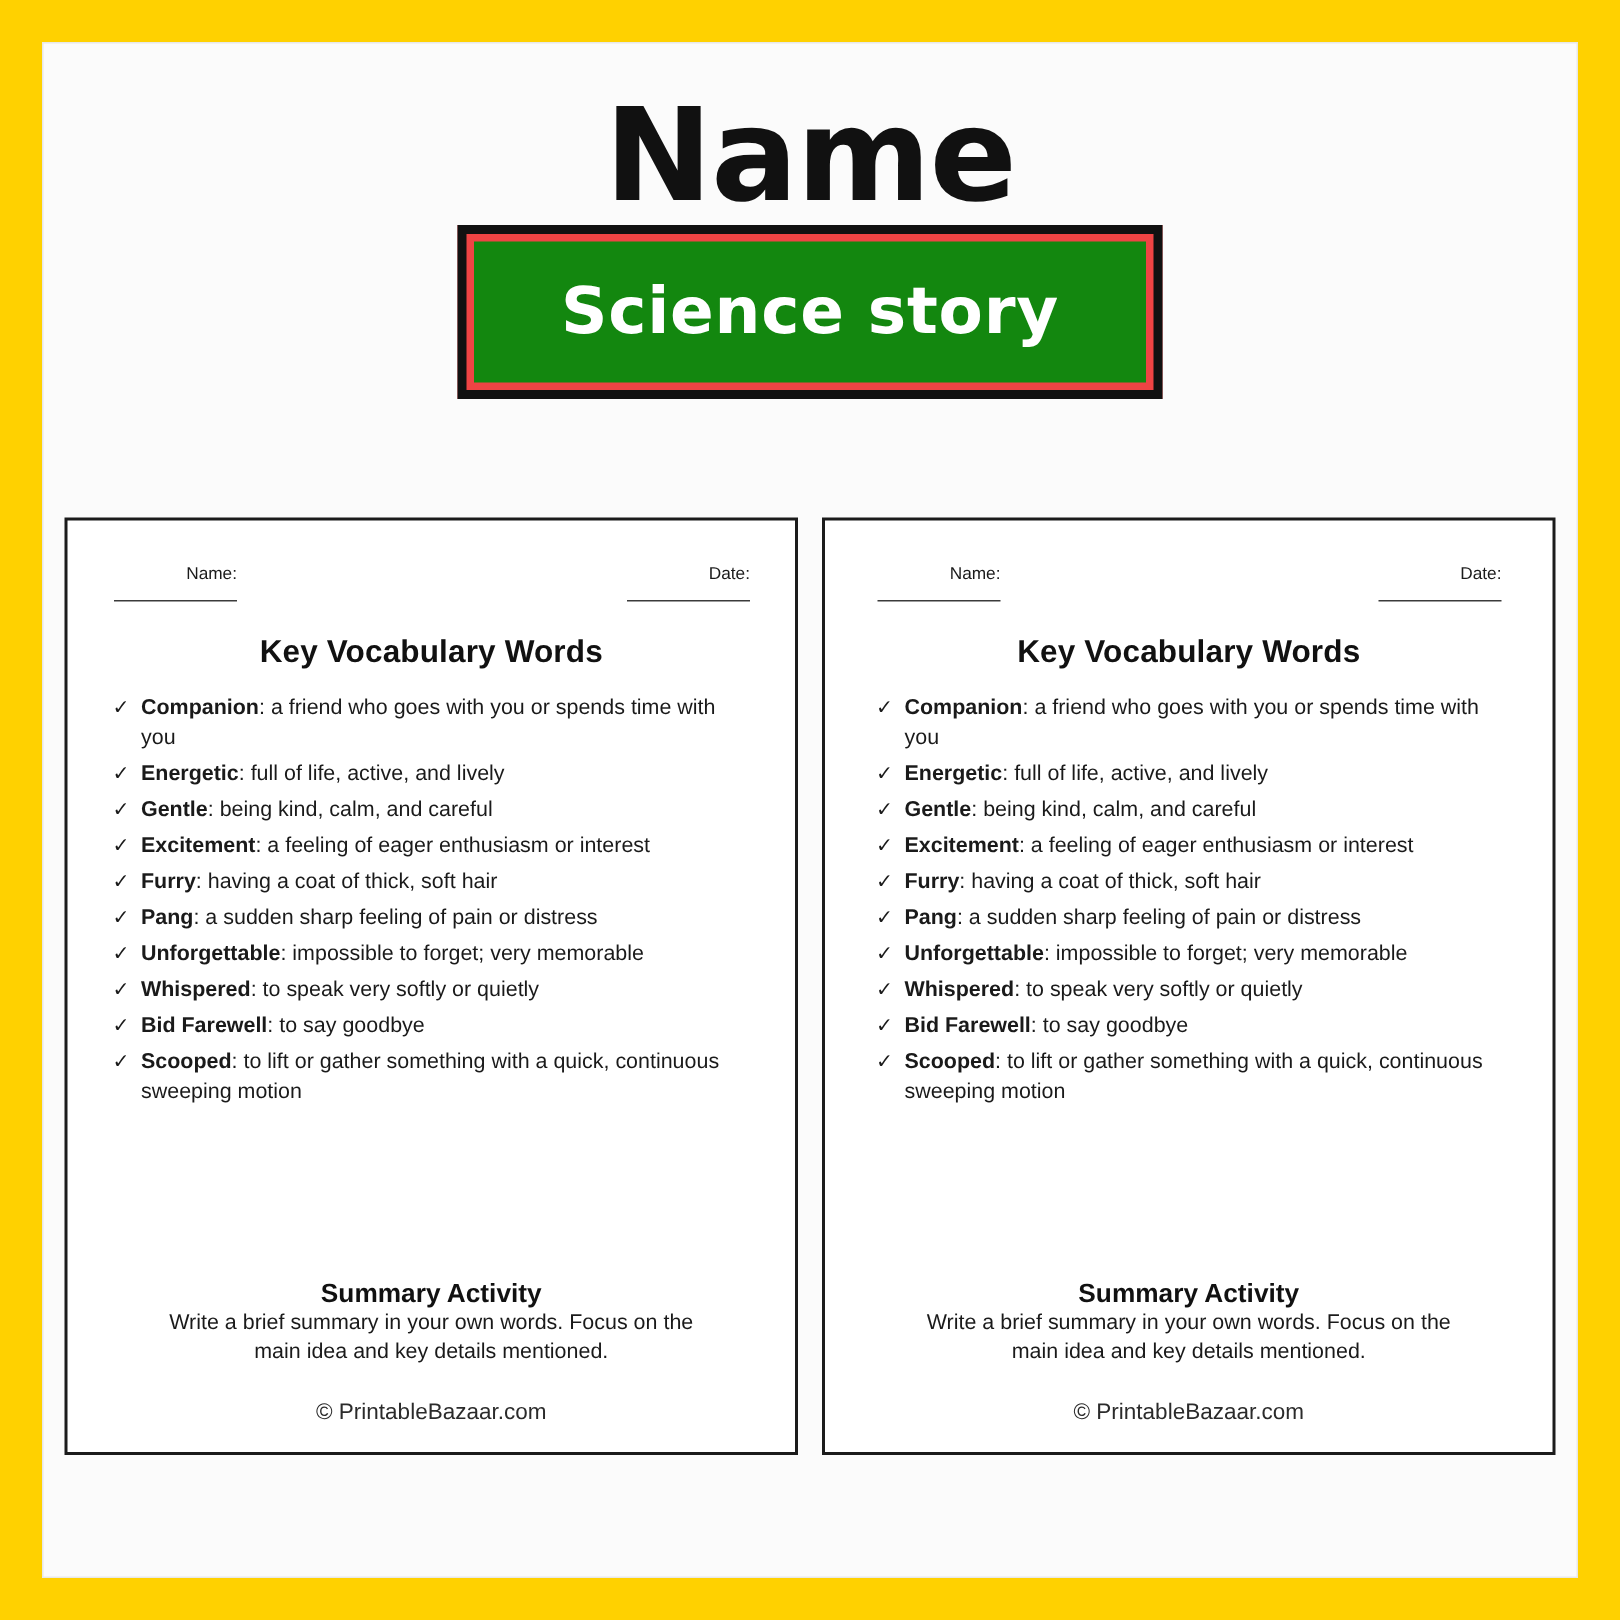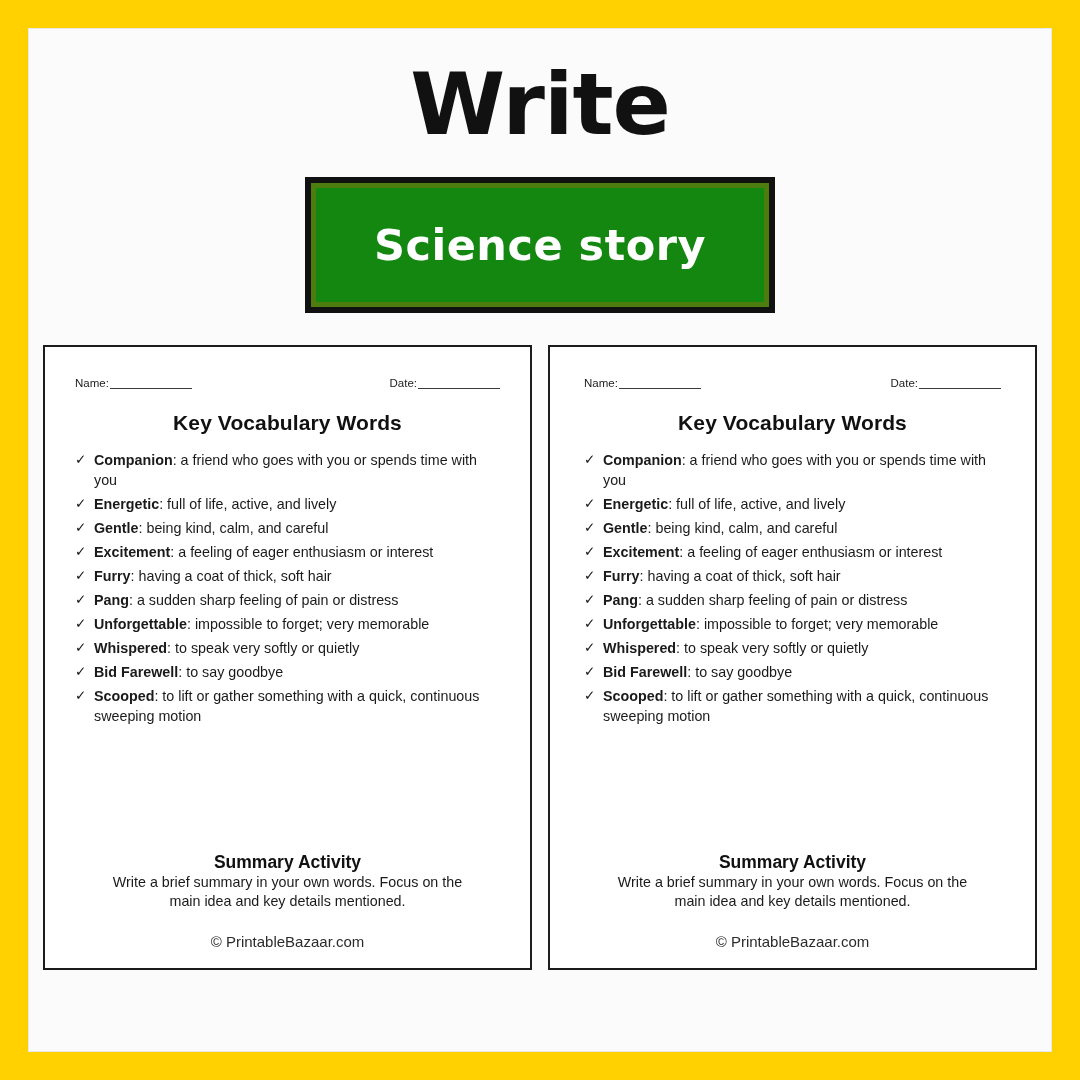--- a/index.html
+++ b/index.html
@@ -29,25 +29,25 @@
     text-align: center;
     font-family: "DejaVu Sans", sans-serif;
     font-weight: bold;
     font-size: 86px;
     letter-spacing: -1px;
     color: #111111;
     margin-top: 30px;
     line-height: 1.05;
   }
   .subtitle-wrap {
-    margin: 28px auto 0 auto;
+    margin: 1px auto 0 auto;
     width: 470px;
-    height: 136px;
+    height: 116px;
     border: 6px solid #111111;
-    background: #4d7c0f;
+    background: #ef4444;
     box-sizing: border-box;
     padding: 5px;
   }
   .subtitle-inner {
     width: 100%;
     height: 100%;
     background: #13870f;
     display: flex;
     align-items: center;
     justify-content: center;
@@ -85,22 +85,23 @@
 
   .meta-row {
     display: flex;
     justify-content: space-between;
     font-size: 11.5px;
     color: #1b1b1b;
     margin-top: 4px;
   }
   .meta-item {
     display: flex;
-    align-items: flex-start;
+    align-items: flex-end;
     white-space: nowrap;
+    flex-direction: column;
   }
   .meta-label { font-weight: normal; }
   .meta-line {
     display: inline-block;
     width: 82px;
     border-bottom: 1px solid #3b3b3b;
     height: 11px;
     margin-left: 1px;
   }
 
@@ -162,21 +163,21 @@
     text-align: center;
     font-size: 15px;
     color: #2b2b2b;
   }
 </style>
 </head>
 <body>
 
 <div class="page">
 
-  <div class="title">Write</div>
+  <div class="title">Name</div>
 
   <div class="subtitle-wrap">
     <div class="subtitle-inner">
       <span class="subtitle-text">Science story</span>
     </div>
   </div>
 
   <div class="sheets">
 
     <div class="sheet left">

